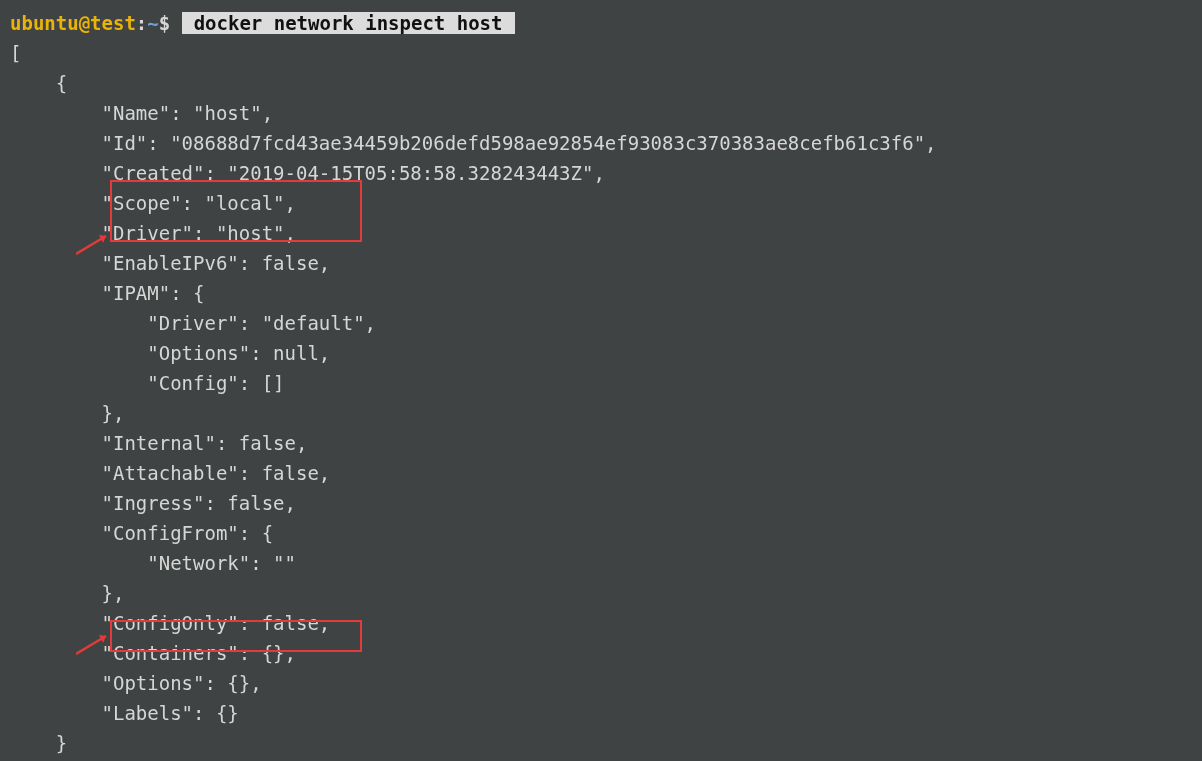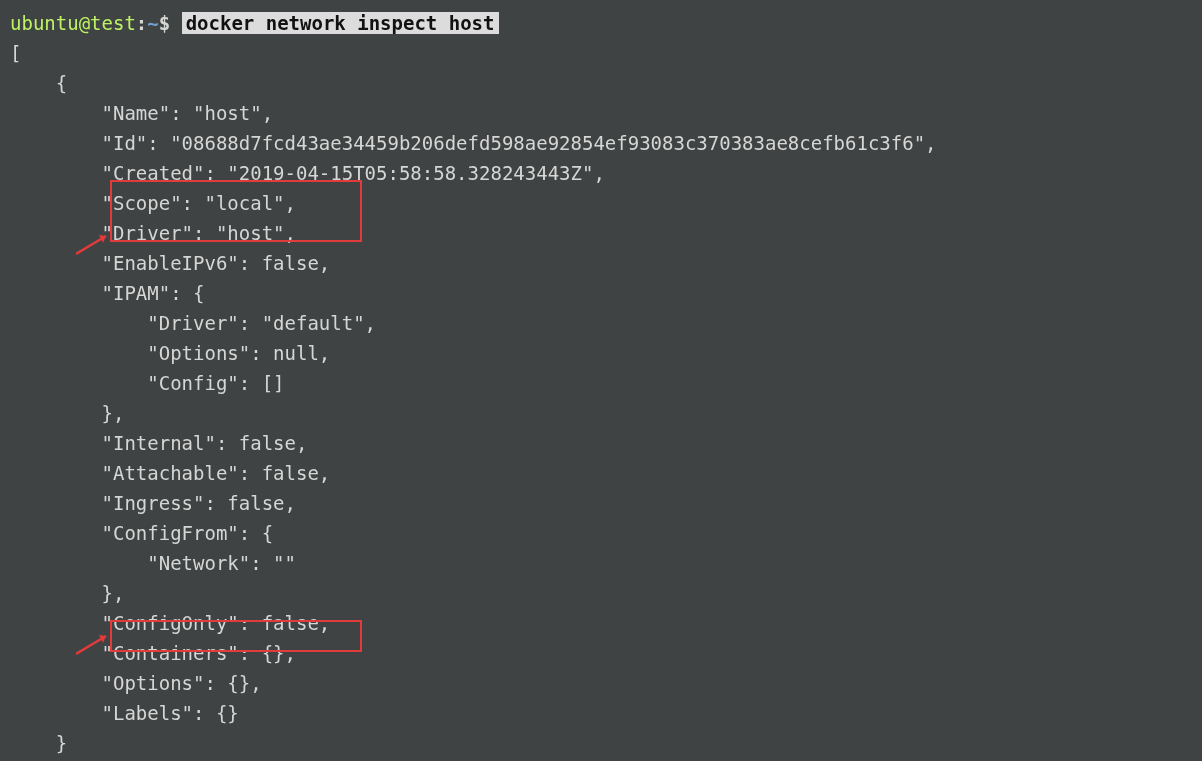--- a/index.html
+++ b/index.html
@@ -8,28 +8,28 @@
     background: #3f4344;
     font-family: "DejaVu Sans Mono", "Liberation Mono", Consolas, monospace;
     font-size: 19px;
     line-height: 1.58;
     color: #d6d6d4;
     width: 1202px;
     height: 761px;
     box-sizing: border-box;
     overflow: hidden;
   }
-  .prompt-user { color: #bef264; font-weight: normal; }
+  .prompt-user { color: #eab308; font-weight: bold; }
   .prompt-colon { color: #d6d6d4; font-weight: bold; }
   .prompt-path { color: #729fcf; font-weight: bold; }
   .prompt-dollar { color: #d6d6d4; font-weight: bold; }
   .cmd-highlight {
     background: #dcdcdc;
     color: #111;
-    padding: 0 4px;
+    padding: 0 12px;
     font-weight: bold;
   }
   pre {
     margin: 0;
     font-family: inherit;
     font-size: inherit;
     line-height: inherit;
     white-space: pre;
   }
   .term {

